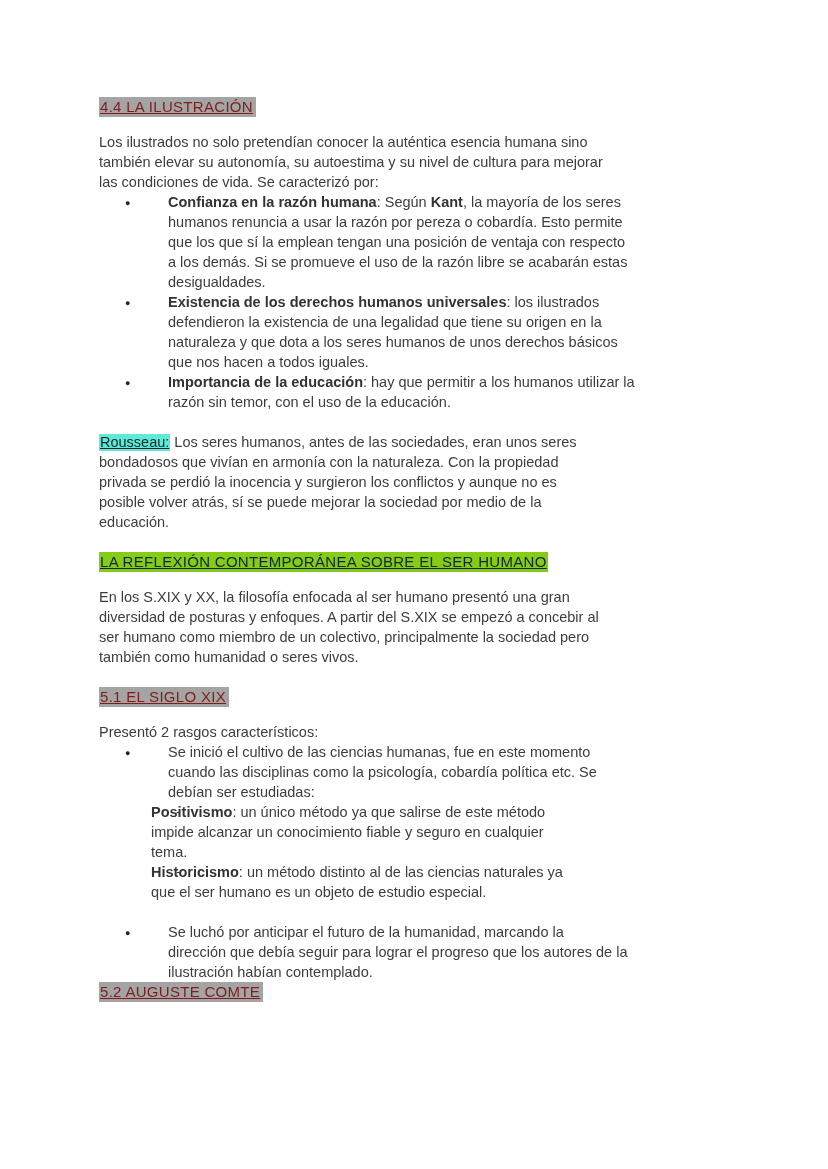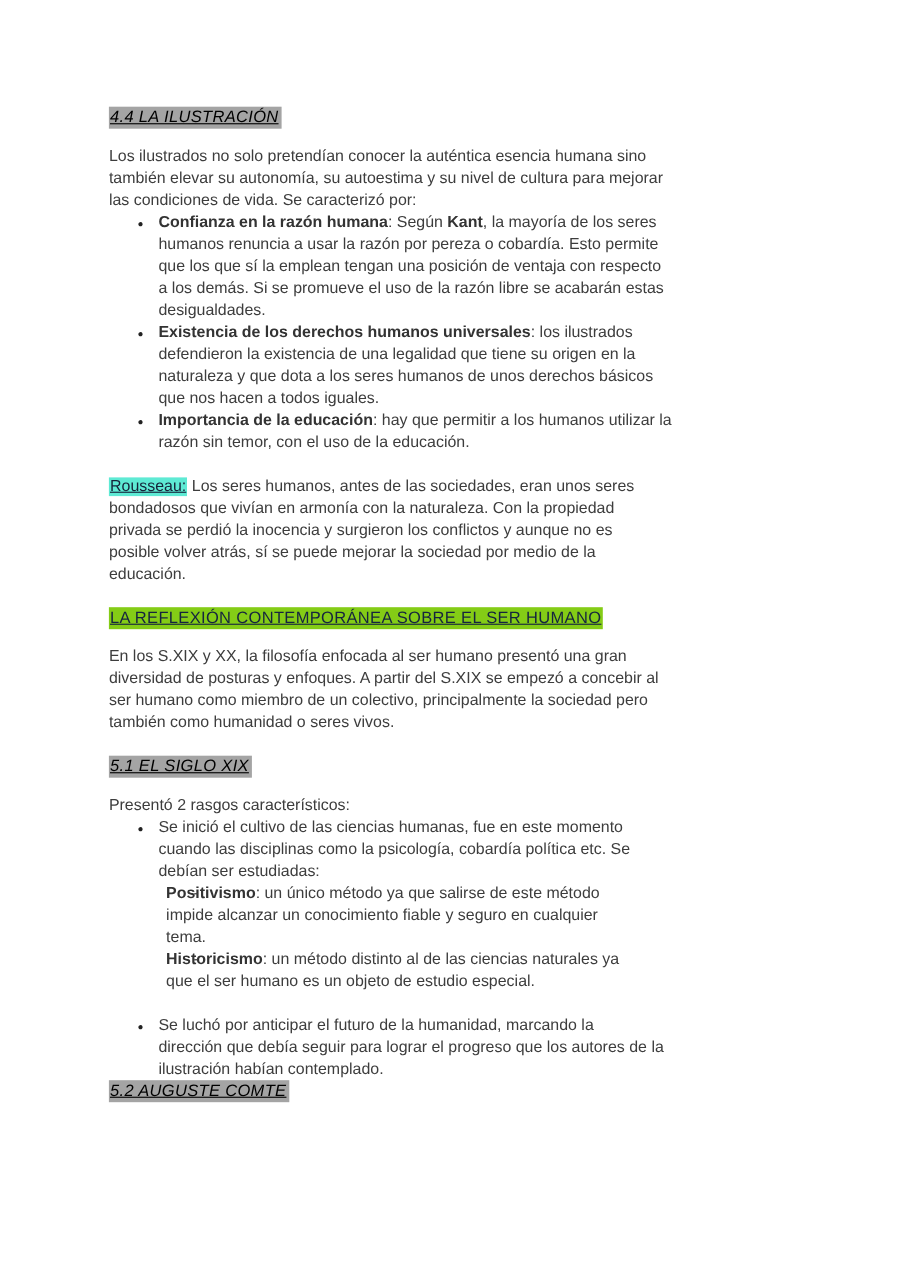--- a/index.html
+++ b/index.html
@@ -19,30 +19,30 @@
   .spacer { height: 20px; }
   .heading-row { height: 20px; margin-bottom: 15px; }
   .heading {
     display: inline-block;
     font-size: 15px;
     letter-spacing: 0.3px;
     line-height: 19px;
     text-decoration: underline;
     padding: 0 3px 1px 1px;
   }
-  .heading.hl-gray { background: #a4a4a4; color: #000000; font-style: italic; }
+  .heading.hl-gray { background: #a4a4a4; color: #7f1d1d; }
   .heading.hl-blue { background: #84cc16; color: #15243f; }
   .line { min-height: 20px; white-space: pre-wrap; }
   .b { font-weight: bold; color: #333333; }
   .u { text-decoration: underline; }
   span.hl-blue { background: #5eead4; color: #152238; padding: 0 1px 1px 1px; }
   .bullet { position: relative; }
   .bullet .marker { position: absolute; left: 26px; top: 0; line-height: 20px; }
   .bullet:not(.lvl2) .marker { font-size: 9px; top: 1px; color: #222; }
-  .bullet .lines { margin-left: 45px; }
+  .bullet .lines { margin-left: 69px; }
   .bullet.lvl2 .marker { left: 77px; font-size: 14.5px; top: 0; color: #3d3d3d; }
   .bullet.lvl2 .lines { margin-left: 52px; }
 </style>
 </head>
 <body>
 
 <div class="page">
     <div class="heading-row"><span class="heading hl-gray">4.4 LA ILUSTRACIÓN</span></div>
     <div class="para">
       <div class="lines">

